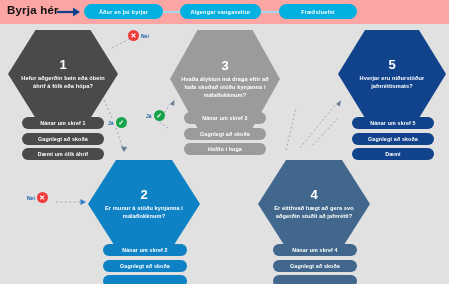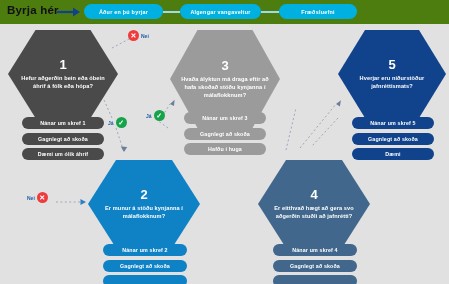--- a/index.html
+++ b/index.html
@@ -5,21 +5,21 @@
   html,body{margin:0;padding:0;}
   body{
     width:449px;height:284px;overflow:hidden;
     background:#e1e1e1;
     font-family:"Liberation Sans", sans-serif;
     position:relative;
   }
   #stage{position:relative;width:449px;height:284px;}
 
   
-  .topbar{position:absolute;left:0;top:0;width:449px;height:24px;background:#4d7c0f;}
+  .topbar{position:absolute;left:0;top:0;width:449px;height:24px;background:#fca5a5;}
   .start-label{
     position:absolute;left:7px;top:4px;
     font-size:11.5px;font-weight:bold;color:#111;letter-spacing:.2px;
   }
   .start-arrow{position:absolute;left:57px;top:7px;width:24px;height:10px;}
   .nav-pill{
     position:absolute;top:4px;height:15px;border-radius:8px;
     background:#00b0e0;color:#ffffff;
     font-size:5.4px;font-weight:bold;letter-spacing:.25px;
     display:flex;align-items:center;justify-content:center;

